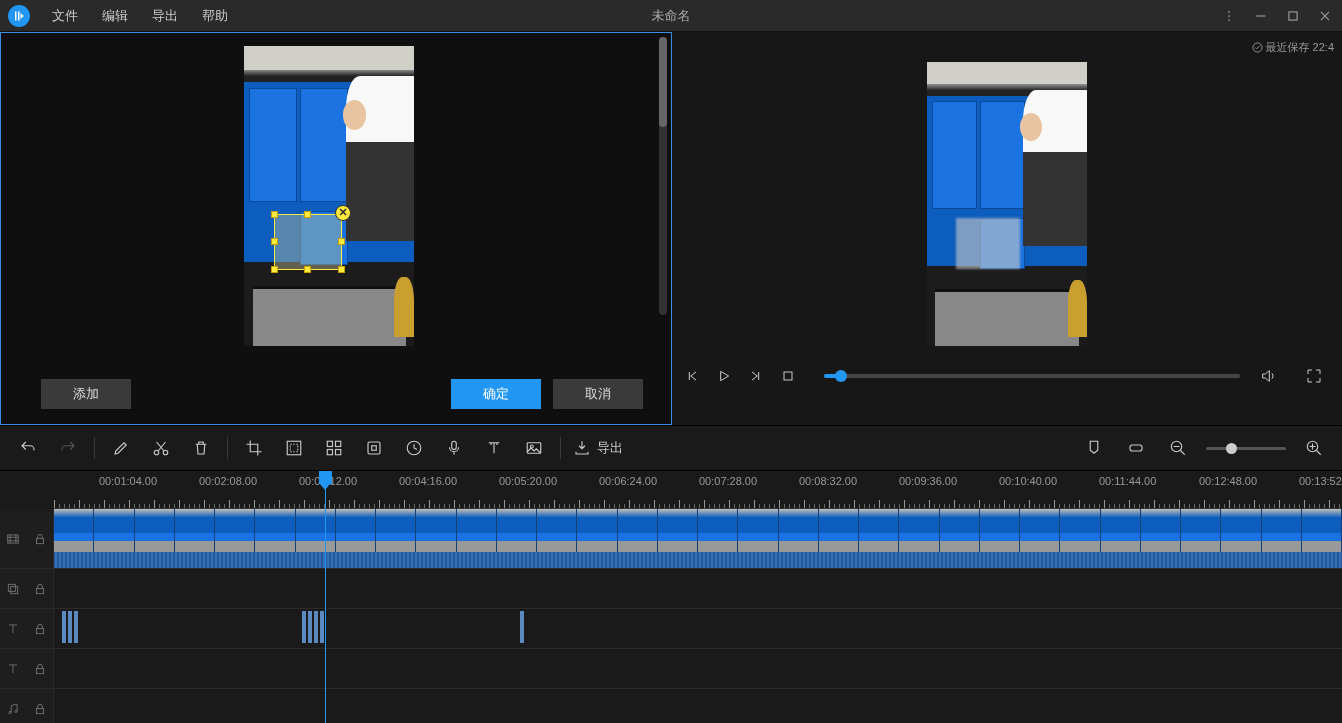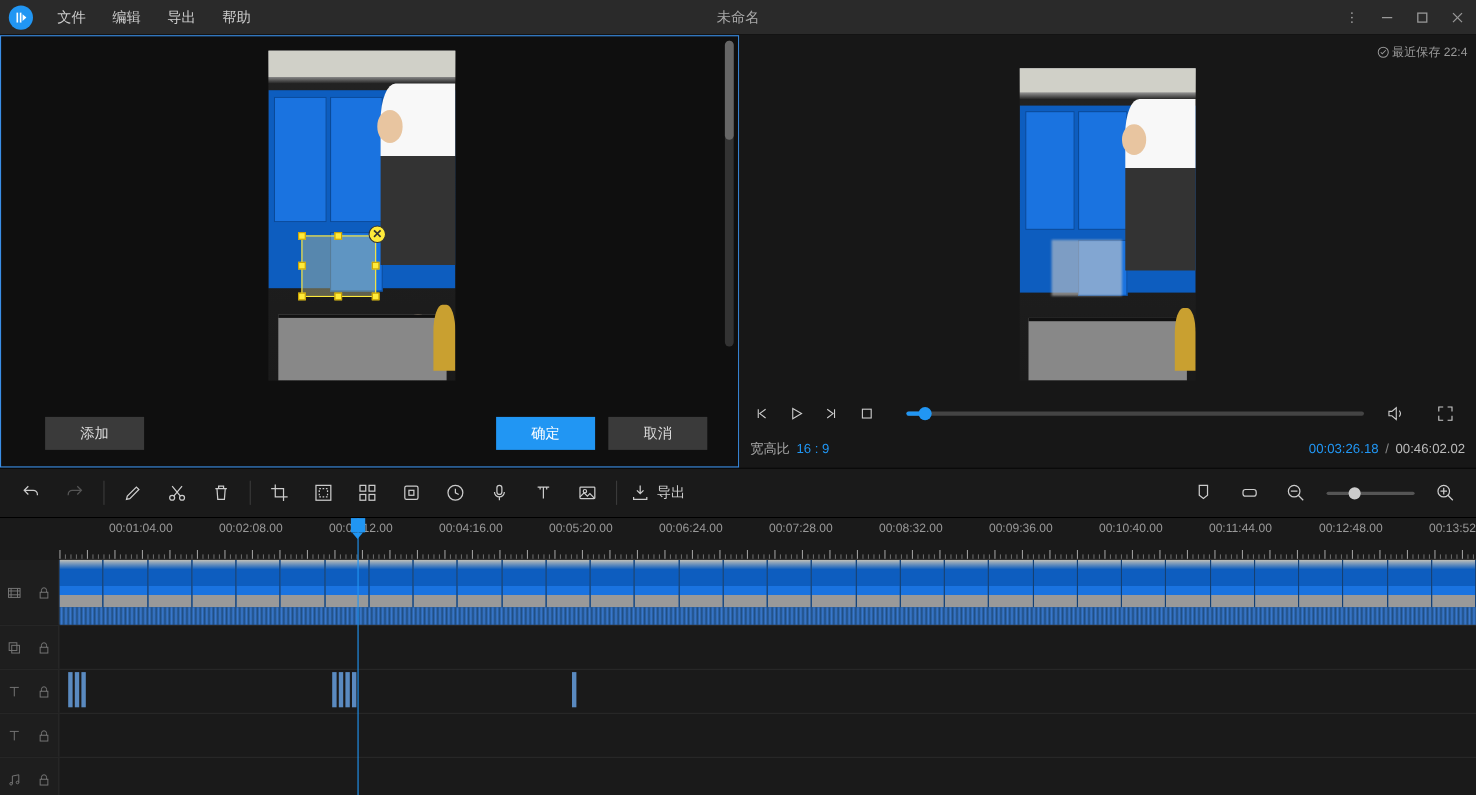--- a/index.html
+++ b/index.html
@@ -309,27 +309,20 @@
             <svg viewBox="0 0 24 24">
               <path d="M4 9v6h4l6 5V4l-6 5H4zM18 8a6 6 0 010 8"></path>
             </svg>
           </div>
         <div class="pc-btn">
             <svg viewBox="0 0 24 24">
               <path d="M3 9V3h6M21 9V3h-6M3 15v6h6M21 15v6h-6"></path>
             </svg>
           </div>
       </div>
-    </div>
-    <div class="info-row">
-      <span>宽高比</span>
-      <span class="aspect-val">16 : 9</span>
-      <span class="time-cur">00:03:26.18</span>
-      <span class="time-sep">/</span>
-      <span class="time-tot">00:46:02.02</span>
     </div>
   </div>
 </div>
 
 <div class="toolbar">
   <div class="tb-group">
     <div class="tb-icon">
         <svg viewBox="0 0 24 24">
           <path d="M9 14L4 9l5-5M4 9h11a5 5 0 015 5v1"></path>
         </svg>

